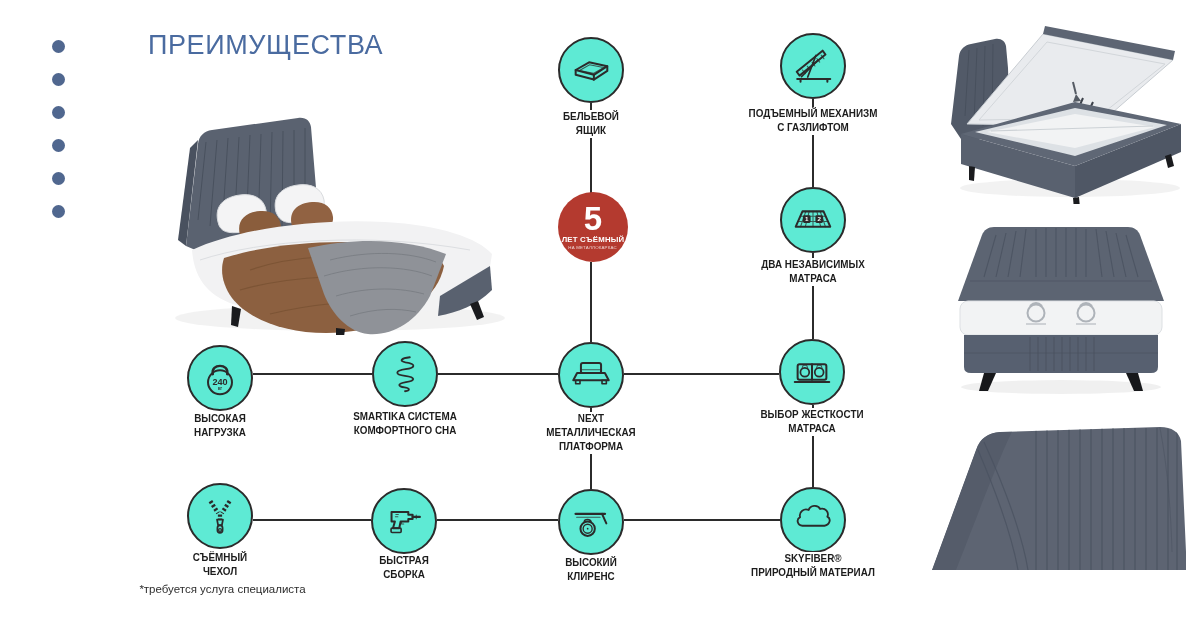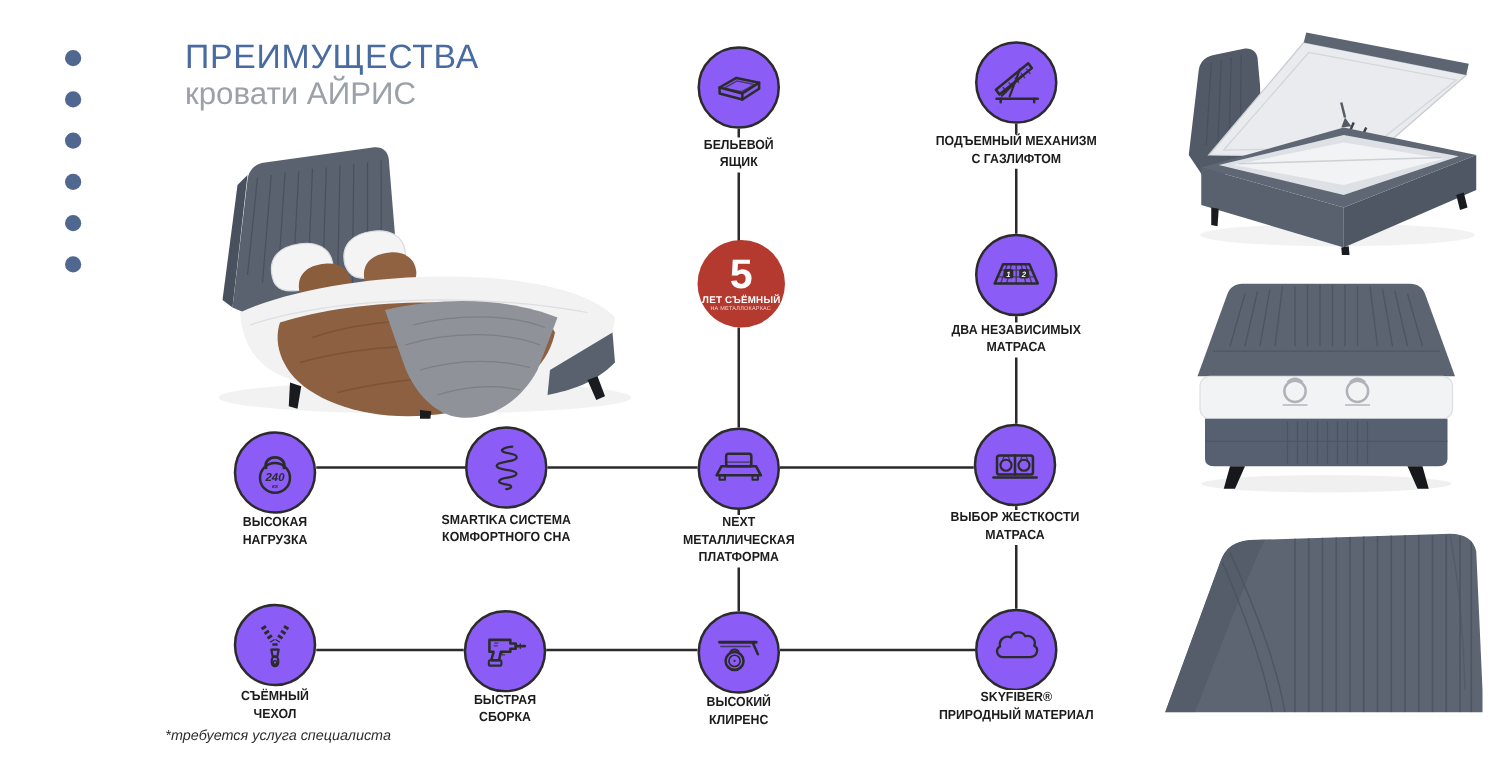--- a/index.html
+++ b/index.html
@@ -7,32 +7,32 @@
           font-family:"Liberation Sans",sans-serif;}
   
   .dot{position:absolute;left:52px;width:13px;height:13px;border-radius:50%;background:#50678f;}
   .title{position:absolute;left:148px;top:30px;font-size:27px;color:#4a6ba0;letter-spacing:.6px;}
   .subtitle{position:absolute;left:148px;top:61px;font-size:25px;color:#9ba1a8;}
   
   .hline,.vline{position:absolute;background:#2b2b2b;}
   .hline{height:2.4px;}
   .vline{width:2.4px;}
   
-  .node{position:absolute;width:66px;height:66px;box-sizing:border-box;background:#8b5cf6;
-        border:2.4px solid #2b2b2b;border-radius:50%;display:flex;align-items:center;justify-content:center;font-style:italic;}
+  .node{position:absolute;width:66px;height:66px;box-sizing:border-box;background:#5eead4;
+        border:2.4px solid #2b2b2b;border-radius:50%;display:flex;align-items:center;justify-content:center;}
   .icon{display:block;}
   .icon .st{fill:none;stroke:#2b2b2b;stroke-width:2.1;stroke-linecap:round;stroke-linejoin:round;}
   .icon .thin{fill:none;stroke:#2b2b2b;stroke-width:1.1;stroke-linecap:round;opacity:.75;}
   .icon .fl{fill:#2b2b2b;stroke:none;}
   .icon text{font-family:"Liberation Sans",sans-serif;}
   
   .nlabel{position:absolute;width:150px;text-align:center;font-weight:700;font-size:10.5px;
           line-height:1.32;color:#1c1c1c;white-space:pre-line;background:#fff;transform:scaleX(.94);}
   .footnote{position:absolute;left:130px;top:583px;width:185px;text-align:center;
-            font-style:italic;font-size:11.5px;color:#2e2e2e;}
+            font-size:11.5px;color:#2e2e2e;}
   
   .badge{position:absolute;left:558px;top:192px;width:70px;height:70px;border-radius:50%;
          background:#b43a2f;color:#fff;display:flex;flex-direction:column;align-items:center;
          justify-content:center;text-align:center;}
   .badge-num{font-size:33px;font-weight:700;line-height:.9;}
   .badge-l1{font-size:7.8px;font-weight:700;letter-spacing:.2px;margin-top:2px;white-space:nowrap;}
   .badge-l2{font-size:5px;opacity:.78;letter-spacing:.2px;transform:scale(.88);white-space:nowrap;}
   .photo{position:absolute;}
 </style>
 </head>
@@ -43,21 +43,20 @@
   <div>
     <span class="dot" style="top:40px"></span>
     <span class="dot" style="top:73px"></span>
     <span class="dot" style="top:106px"></span>
     <span class="dot" style="top:139px"></span>
     <span class="dot" style="top:172px"></span>
     <span class="dot" style="top:205px"></span>
   </div>
 
   <div class="title">ПРЕИМУЩЕСТВА</div>
-  <div class="subtitle">кровати АЙРИС</div>
 
   <svg class="photo" style="left:140px;top:100px" width="390" height="235" viewBox="0 0 390 235">
     <ellipse cx="200" cy="218" rx="165" ry="13" fill="#000" opacity="0.05"></ellipse>
     <path d="M38,140 L50,48 L58,40 L46,146 Z" fill="#49515f"></path>
     <path d="M46,146 L58,44 C59,36 64,31 72,30 L158,18 C166,17 170,21 171,27 L176,88 L177,150 L60,152 Z" fill="#5a6270"></path>
     <path d="M66,42 L58,120 M77,40 L70,126 M88,38 L82,130 M99,37 L94,132 M110,35 L106,133 M121,34 L118,132 M132,32 L130,130 M143,31 L142,127 M154,30 L154,122 M165,28 L165,116" stroke="#454d5a" stroke-width="1" fill="none" opacity="0.85"></path>
     <path d="M78,122 C74,106 84,97 100,95 C114,93 124,99 126,110 C128,122 118,130 102,132 C88,134 80,132 78,122 Z" fill="#f4f4f5" stroke="#d9dbde"></path>
     <path d="M136,112 C132,96 142,87 158,85 C172,83 182,89 184,100 C186,112 176,120 160,122 C146,124 140,122 136,112 Z" fill="#f4f4f5" stroke="#d9dbde"></path>
     <path d="M100,135 C96,120 106,112 120,111 C132,110 140,116 141,126 C142,136 132,143 118,144 C107,145 102,143 100,135 Z" fill="#8a5d3c"></path>
     <path d="M152,126 C148,111 158,103 172,102 C184,101 192,107 193,117 C194,127 184,134 170,135 C159,136 156,134 152,126 Z" fill="#916242"></path>

